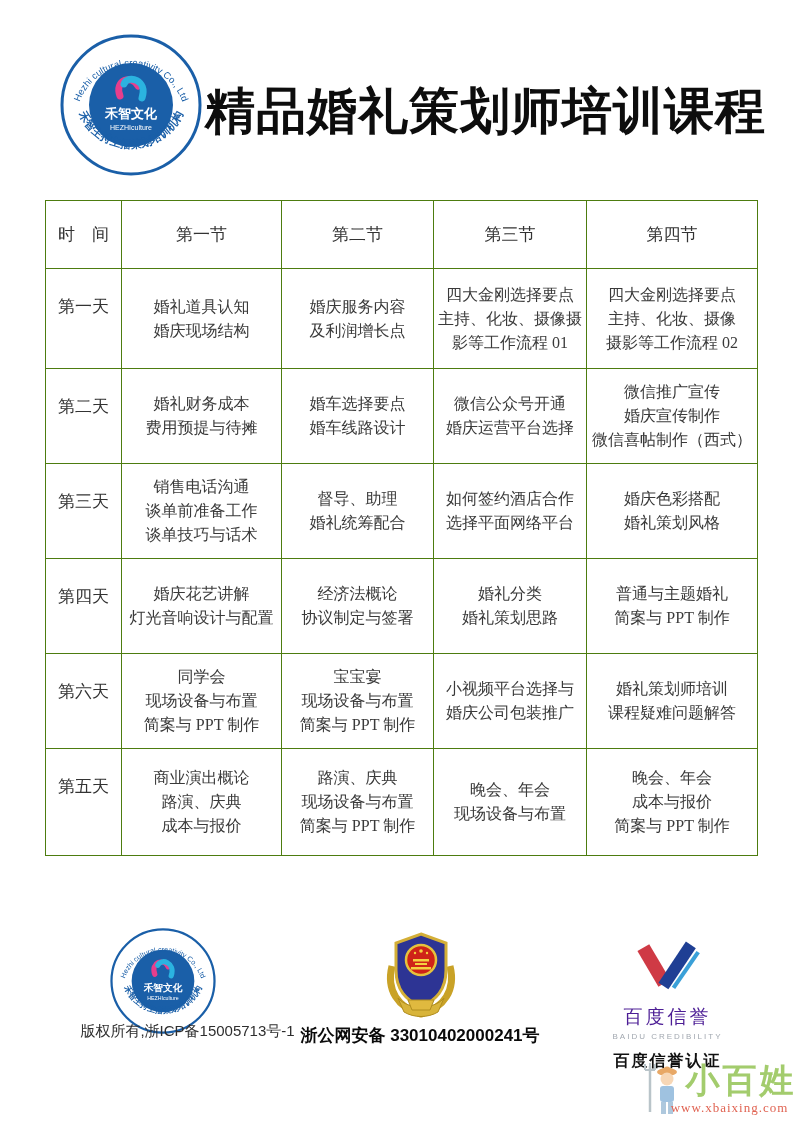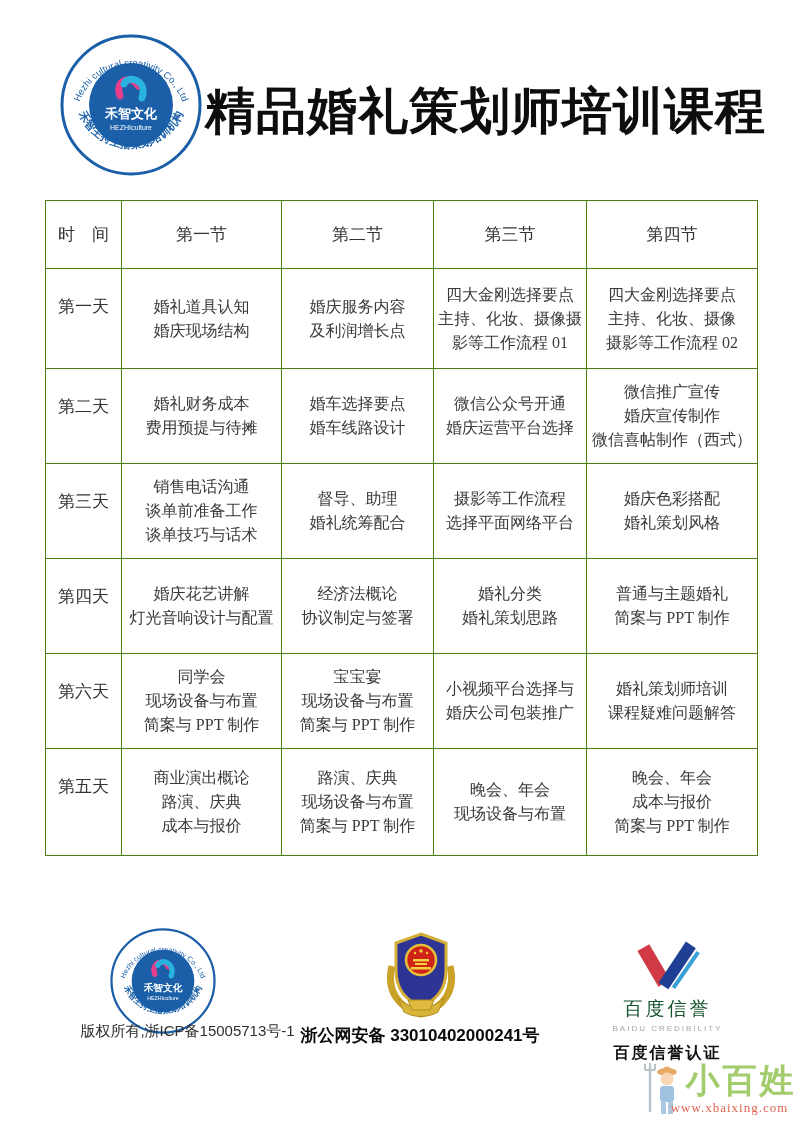--- a/index.html
+++ b/index.html
@@ -46,21 +46,21 @@
   .police-badge { position:absolute; left:378px; top:928px; width:86px; height:92px; }
   .police-text {
     position:absolute; left:295px; top:1024px; width:250px; text-align:center;
     font-family:"Liberation Sans","DejaVu Sans",sans-serif;
     font-size:17px; font-weight:bold; color:#0a0a0a; white-space:nowrap;
   }
   .baidu-block { position:absolute; left:590px; top:940px; width:155px; text-align:center; }
   .baidu-v { width:64px; height:50px; display:inline-block; }
   .baidu-cn {
     font-family:"Liberation Sans","DejaVu Sans",sans-serif;
-    font-size:19px; color:#14532d; letter-spacing:3px; margin-top:2px;
+    font-size:19px; color:#4c1d95; letter-spacing:3px; margin-top:10px;
   }
   .baidu-en {
     font-family:"Liberation Sans","DejaVu Sans",sans-serif;
     font-size:8px; color:#a2a8b0; letter-spacing:2px; margin-top:2px;
   }
   .baidu-caption {
     font-family:"Liberation Sans","DejaVu Sans",sans-serif;
     font-size:16px; font-weight:600; color:#101010; letter-spacing:2px; margin-top:10px;
   }
   
@@ -169,21 +169,21 @@
           <td>
             <div>销售电话沟通</div>
             <div>谈单前准备工作</div>
             <div>谈单技巧与话术</div>
           </td>
           <td>
             <div>督导、助理</div>
             <div>婚礼统筹配合</div>
           </td>
           <td>
-            <div>摄影等工作流程</div>
+            <div>如何签约酒店合作</div>
             <div>选择平面网络平台</div>
           </td>
           <td>
             <div>婚庆色彩搭配</div>
             <div>婚礼策划风格</div>
           </td>
         </tr>
         <tr>
           <td class="day">第四天</td>
           <td>

